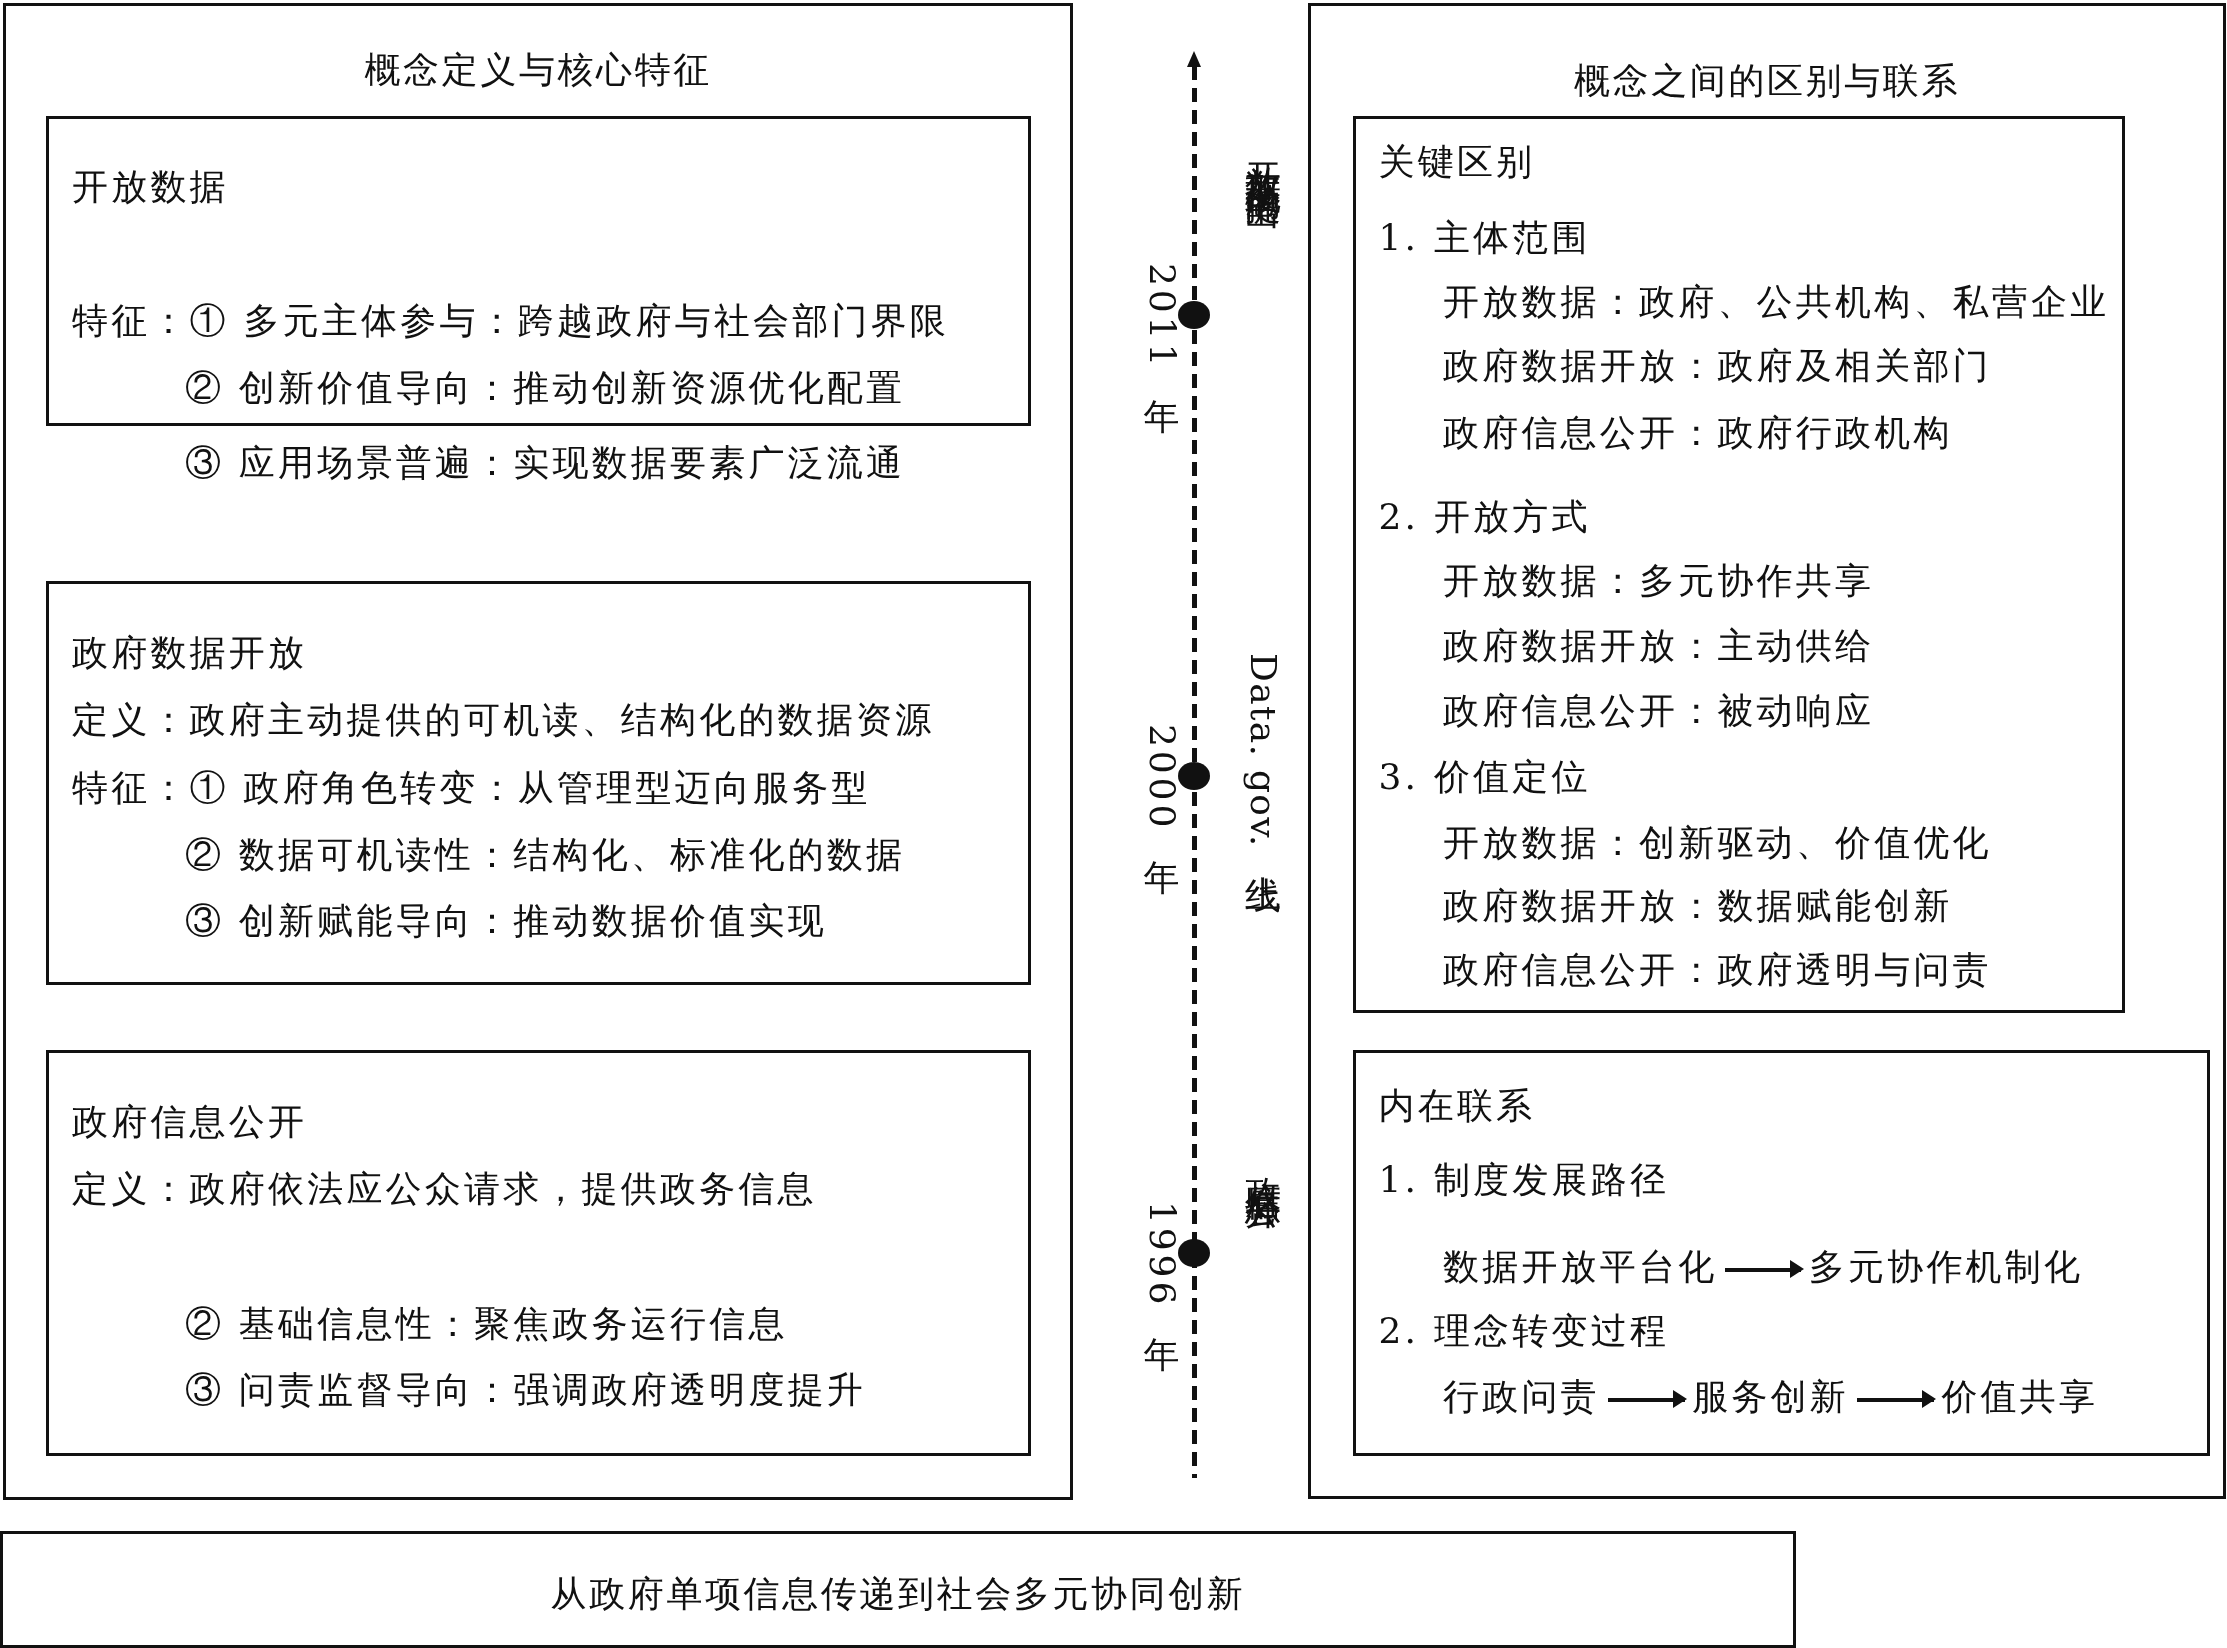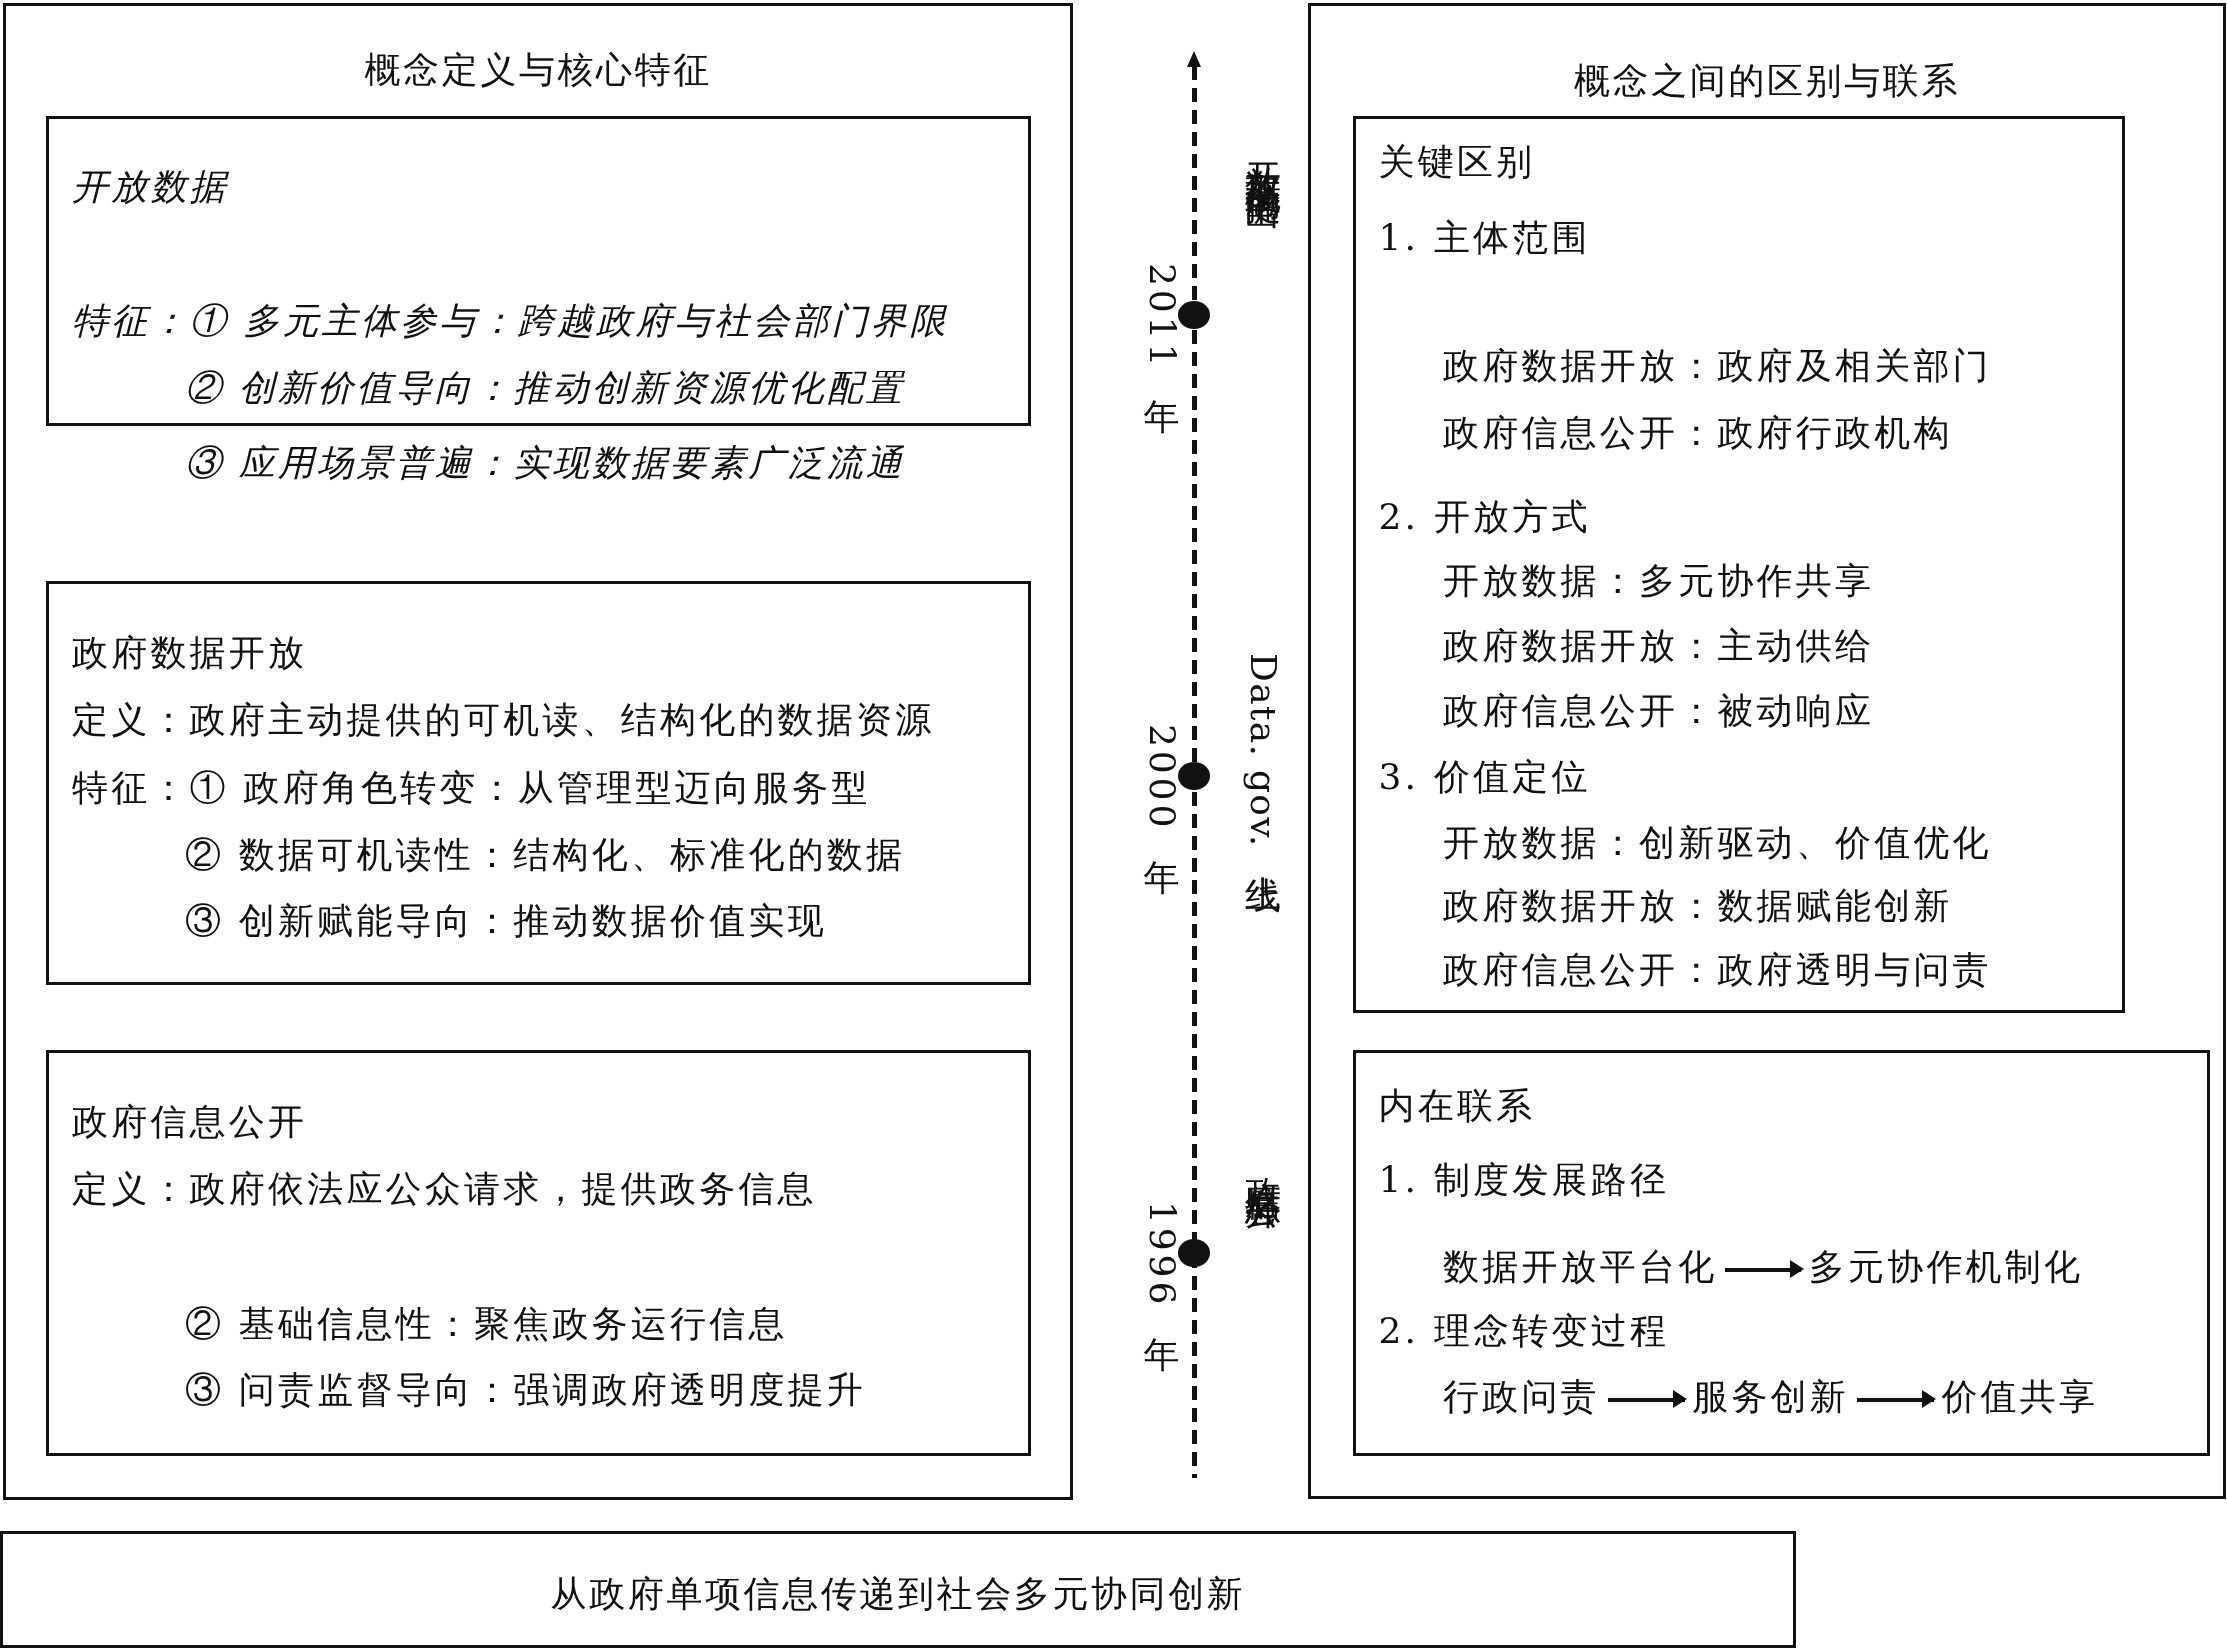--- a/index.html
+++ b/index.html
@@ -14,21 +14,21 @@
   .arrow::after { content:""; position:absolute; right:-2.6px; top:-7.7px; border-left:14px solid #111;
                   border-top:9.6px solid transparent; border-bottom:9.6px solid transparent; }
 </style>
 </head>
 <body>
 
 <div class="box" style="left:3.2px;top:3.2px;width:1070px;height:1497px;">
   <div class="title" style="top:40px;">概念定义与核心特征</div>
 </div>
 
-<div class="box" style="left:46px;top:116px;width:985px;height:310px;font-style:italic;">
+<div class="box" style="left:46px;top:116px;width:985px;height:310px;">
   <div class="line" style="left:23px;top:44px;">开放数据</div>
   <div class="line" style="left:23px;top:178px;">特征：① 多元主体参与：跨越政府与社会部门界限</div>
   <div class="line" style="left:136px;top:245px;">② 创新价值导向：推动创新资源优化配置</div>
   <div class="line" style="left:136px;top:313px;margin-top:7px;">③ 应用场景普遍：实现数据要素广泛流通</div>
 </div>
 
 <div class="box" style="left:46px;top:581px;width:985px;height:404px;">
   <div class="line" style="left:23px;top:45px;">政府数据开放</div>
   <div class="line" style="left:23px;top:112px;">定义：政府主动提供的可机读、结构化的数据资源</div>
   <div class="line" style="left:23px;top:180px;">特征：① 政府角色转变：从管理型迈向服务型</div>
@@ -63,20 +63,21 @@
 </div>
 
 <div class="box" style="left:1308px;top:3.2px;width:918px;height:1496px;">
   <div class="title" style="top:51px;">概念之间的区别与联系</div>
 </div>
 
 <div class="box" style="left:1353px;top:116px;width:772px;height:897px;">
   <div class="line" style="left:22.5px;top:19px;">关键区别</div>
 
   <div class="line" style="left:22.5px;top:95px;">1. 主体范围</div>
+  <div class="line" style="left:87px;top:159px;">开放数据：政府、公共机构、私营企业</div>
   <div class="line" style="left:87px;top:223px;">政府数据开放：政府及相关部门</div>
   <div class="line" style="left:87px;top:290px;">政府信息公开：政府行政机构</div>
 
   <div class="line" style="left:22.5px;top:374px;">2. 开放方式</div>
   <div class="line" style="left:87px;top:438px;">开放数据：多元协作共享</div>
   <div class="line" style="left:87px;top:503px;">政府数据开放：主动供给</div>
   <div class="line" style="left:87px;top:568px;">政府信息公开：被动响应</div>
 
   <div class="line" style="left:22.5px;top:634px;">3. 价值定位</div>
   <div class="line" style="left:87px;top:700px;">开放数据：创新驱动、价值优化</div>

